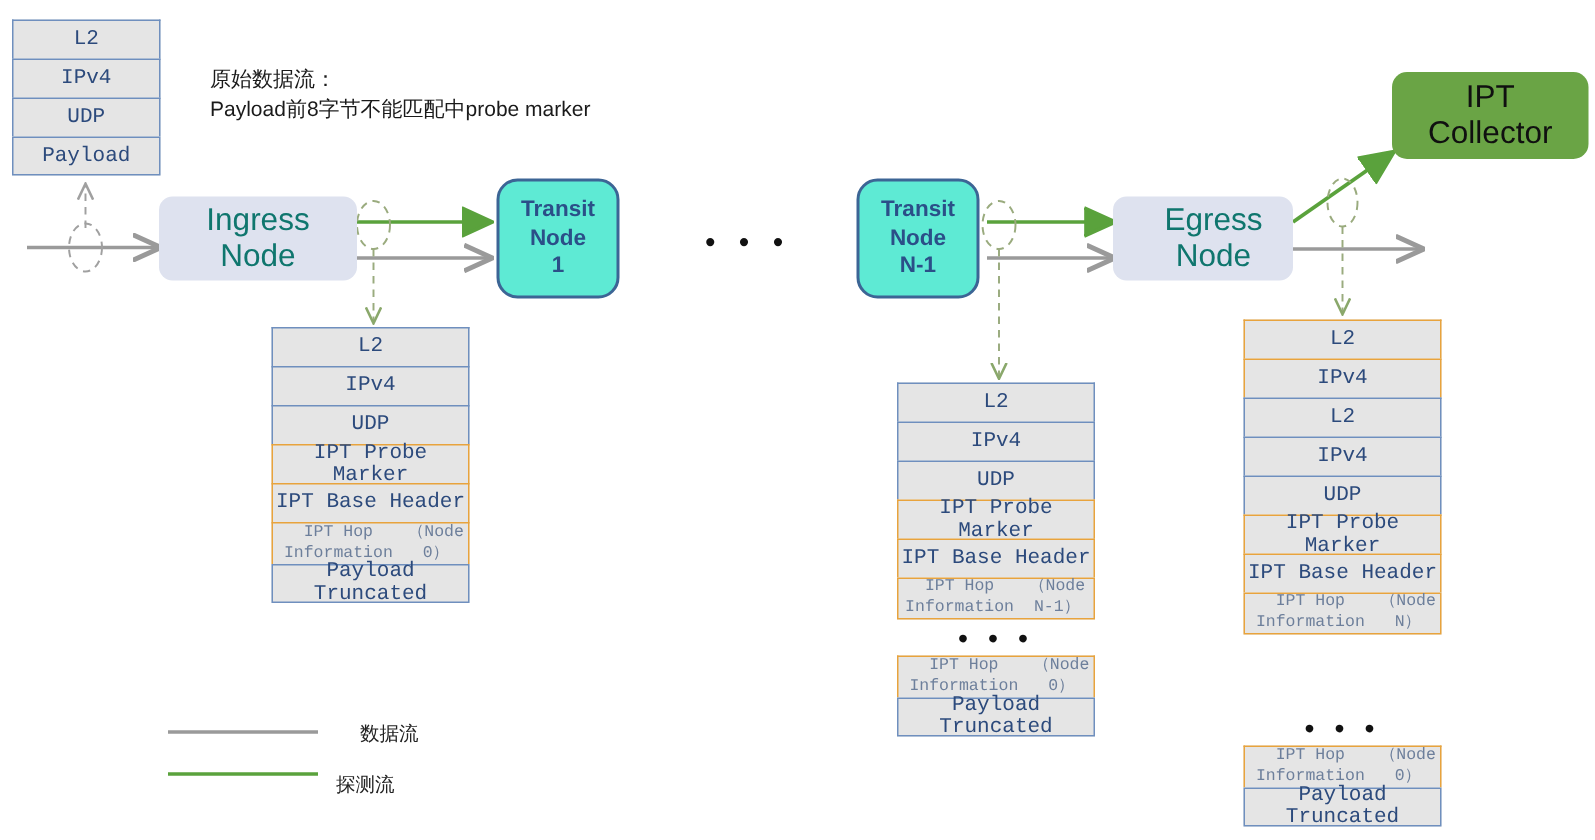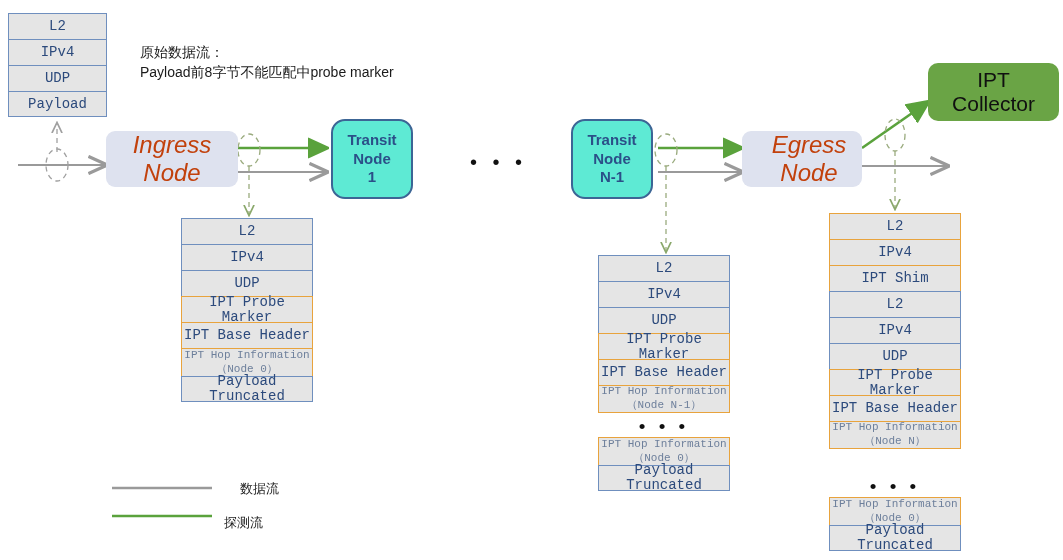--- a/index.html
+++ b/index.html
@@ -33,45 +33,43 @@
     border:1px solid #e8a33d;
     border-bottom-width:0;
     color:#2c4a7c;
     font-size:14px;
   }
   .row.orange.last{border-bottom-width:1px;}
   .row.hop{
     font-size:11px;
     color:#6d7f9b;
     line-height:1.25;
-    flex-direction:column;
   }
   .row.hop .l2txt{display:block;}
   .gapdots{
     text-align:center;
     font-size:19px;
     color:#111;
     letter-spacing:4px;
     line-height:1;
   }
 
   
   .node{
     position:absolute;
     box-sizing:border-box;
     display:flex;align-items:center;justify-content:center;
     text-align:center;
     border-radius:9px;
   }
   .node.soft{
     background:#dee2ef;
-    color:#c2410c;
-    font-size:24px;
+    color:#0f766e;
+    font-size:21px;
     line-height:1.15;
-    font-style:italic;
   }
   .node.ring{
     background:#5eead4;
     border:2px solid #3c6595;
     border-radius:14px;
     color:#2b4f88;
     font-size:15px;
     font-weight:bold;
     line-height:1.25;
   }
@@ -185,21 +183,21 @@
 
   <div class="middots" style="left:470px;top:152px;">• • •</div>
 
   <div class="node ring" style="left:571px;top:119px;width:82px;height:80px;white-space:pre-line;">Transit
 Node
 N-1</div>
 
   <div class="node soft" style="left:742px;top:131px;width:120px;height:56px;white-space:pre-line;padding-left:14px;">Egress
 Node</div>
 
-  <div class="node collector" style="left:928px;top:63px;width:131px;height:58px;white-space:pre-line;">IPT
+  <div class="node collector" style="left:928px;top:48px;width:131px;height:58px;white-space:pre-line;">IPT
 Collector</div>
 
   <div class="stack" id="stack-original" style="left:8px;top:13px;width:99px;">
       <div class="row blue" style="height: 26px;">L2</div>
       <div class="row blue" style="height: 26px;">IPv4</div>
       <div class="row blue" style="height: 26px;">UDP</div>
       <div class="row blue last" style="height: 26px;">Payload</div>
     </div>
 
   <div class="stack" id="stack-ingress" style="left:181px;top:218px;width:132px;">
@@ -231,21 +229,20 @@
       <div class="row orange hop" style="height: 28px;">
         <span class="l2txt">IPT Hop Information</span>
         <span class="l2txt">（Node 0）</span>
       </div>
       <div class="row blue last" style="height: 26px;">Payload Truncated</div>
     </div>
 
   <div class="stack" id="stack-egress-upper" style="left:829px;top:213px;width:132px;">
       <div class="row orange" style="height: 26px;">L2</div>
       <div class="row orange" style="height: 26px;">IPv4</div>
-      <div class="row orange" style="height: 26px;">IPT Shim</div>
       <div class="row blue" style="height: 26px;">L2</div>
       <div class="row blue" style="height: 26px;">IPv4</div>
       <div class="row blue" style="height: 26px;">UDP</div>
       <div class="row orange" style="height: 26px;">IPT Probe Marker</div>
       <div class="row orange" style="height: 26px;">IPT Base Header</div>
       <div class="row orange hop last" style="height: 28px;">
         <span class="l2txt">IPT Hop Information</span>
         <span class="l2txt">（Node N）</span>
       </div>
     </div>

